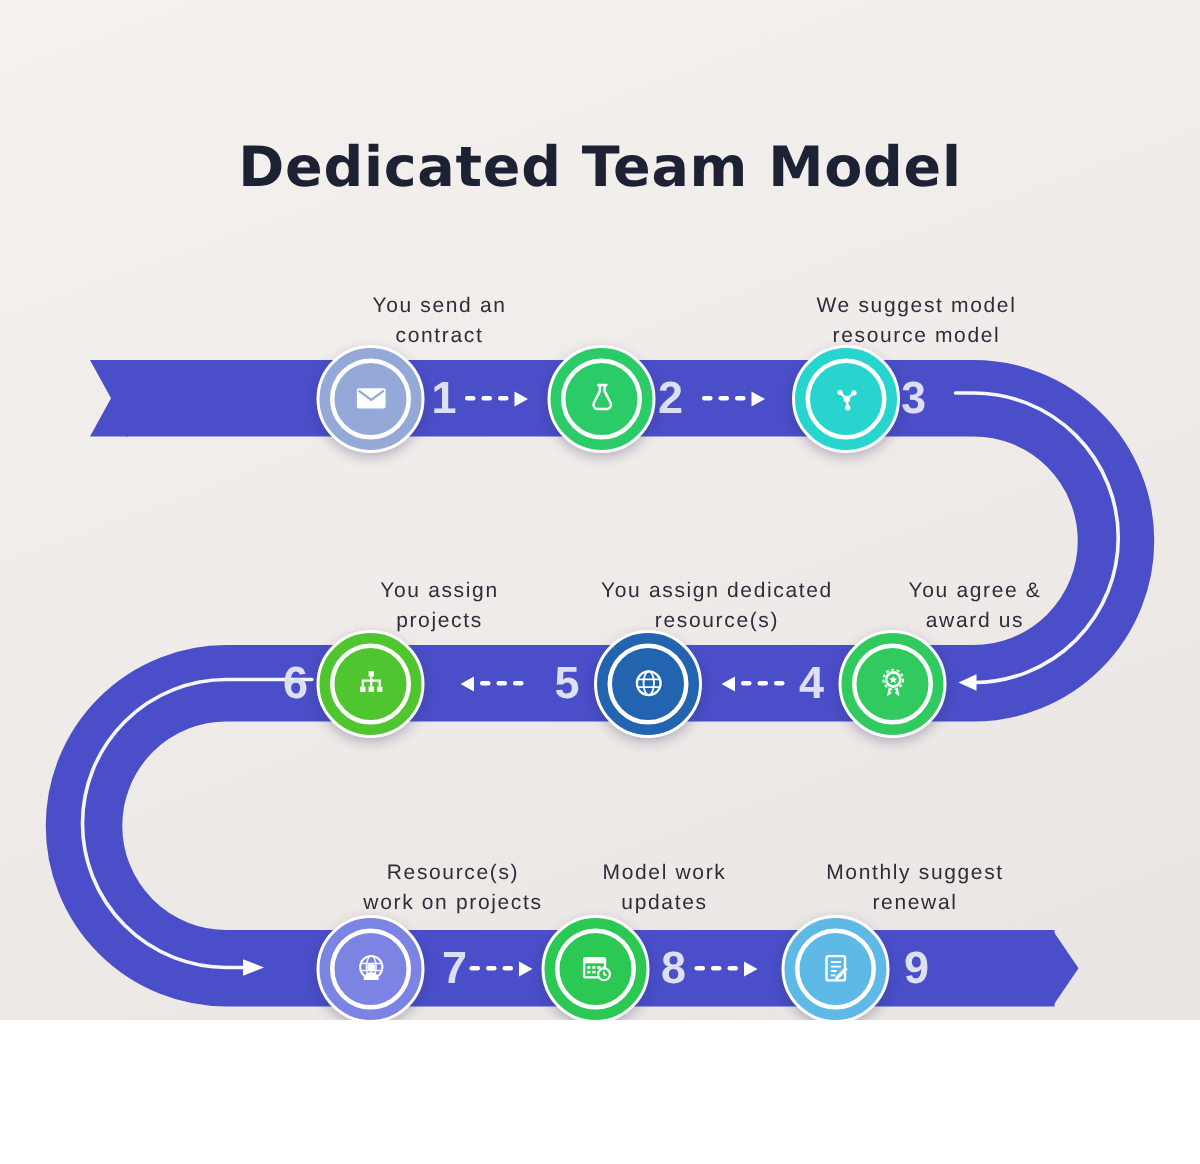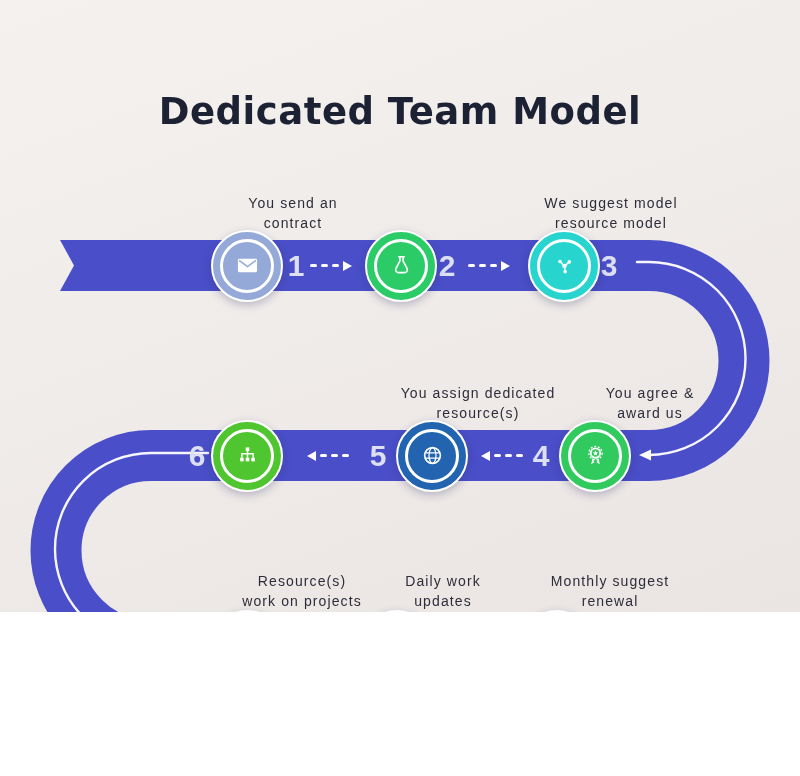--- a/index.html
+++ b/index.html
@@ -1,17 +1,17 @@
 <!DOCTYPE html>
 <html><head>
 <meta charset="utf-8">
 <style>
   html,body{margin:0;padding:0;}
   .stage{
-    position:relative;width:800px;height:612px;overflow:hidden;
+    position:relative;width:800px;height:680px;overflow:hidden;
     background:linear-gradient(160deg,#f4f1ef 0%,#f0ecea 45%,#eae5e3 100%);
     font-family:"Liberation Sans", sans-serif;
   }
   .ribbon-svg{position:absolute;left:0;top:0;z-index:0;}
   .title{
     position:absolute;top:90px;left:0;right:0;text-align:center;
     font-family:"DejaVu Sans", sans-serif;font-size:37px;font-weight:700;
     color:#1c2133;letter-spacing:.5px;z-index:1;
   }
   .label{
@@ -169,40 +169,44 @@
     <div>You assign dedicated</div>
     <div>resource(s)</div>
   </div>
   <div class="circle" style="left: 432px; top: 455.5px; --c: #2264af;">
     <svg width="27" height="27">
         <use href="#globe-icon"></use>
       </svg>
   </div>
   <div class="num" style="left:378px;top:456px">5</div>
 
+  <div class="label" style="left:247px;top:384px">
+    <div>You assign</div>
+    <div>projects</div>
+  </div>
   <div class="circle" style="left: 247px; top: 455.5px; --c: #4fc52f;">
     <svg width="27" height="27">
         <use href="#sitemap-icon"></use>
       </svg>
   </div>
   <div class="num" style="left:197px;top:456px">6</div>
 
   <div class="label" style="left:256px;top:572px">
     <div>Resource(s)</div>
     <div>work on projects</div>
   </div>
   <div class="circle" style="left: 247px; top: 645.5px; --c: #7c84e3;">
     <svg width="27" height="27">
         <use href="#user-globe-icon"></use>
       </svg>
   </div>
   <div class="num" style="left:303px;top:646px">7</div>
 
   <div class="label" style="left:397px;top:572px">
-    <div>Daily work</div>
+    <div>Model work</div>
     <div>updates</div>
   </div>
   <div class="circle" style="left: 397px; top: 645.5px; --c: #2bc954;">
     <svg width="27" height="27">
         <use href="#calendar-clock-icon"></use>
       </svg>
   </div>
   <div class="num" style="left:449px;top:646px">8</div>
 
   <div class="label" style="left:564px;top:572px">

